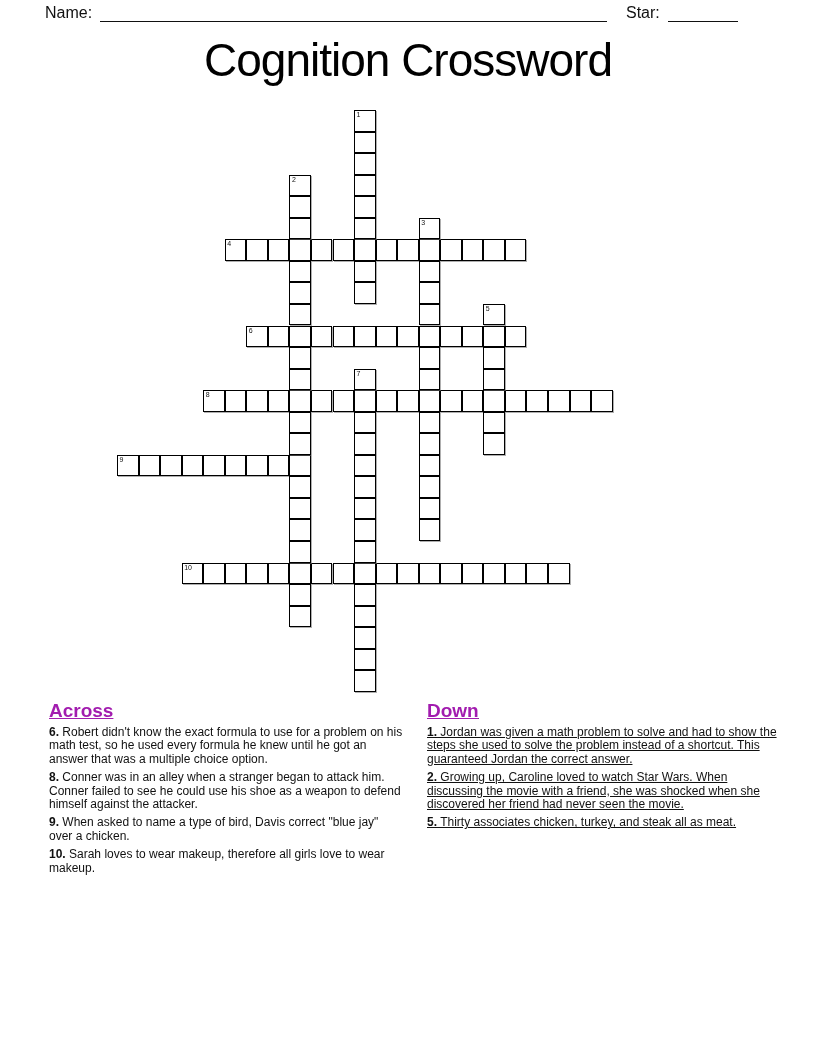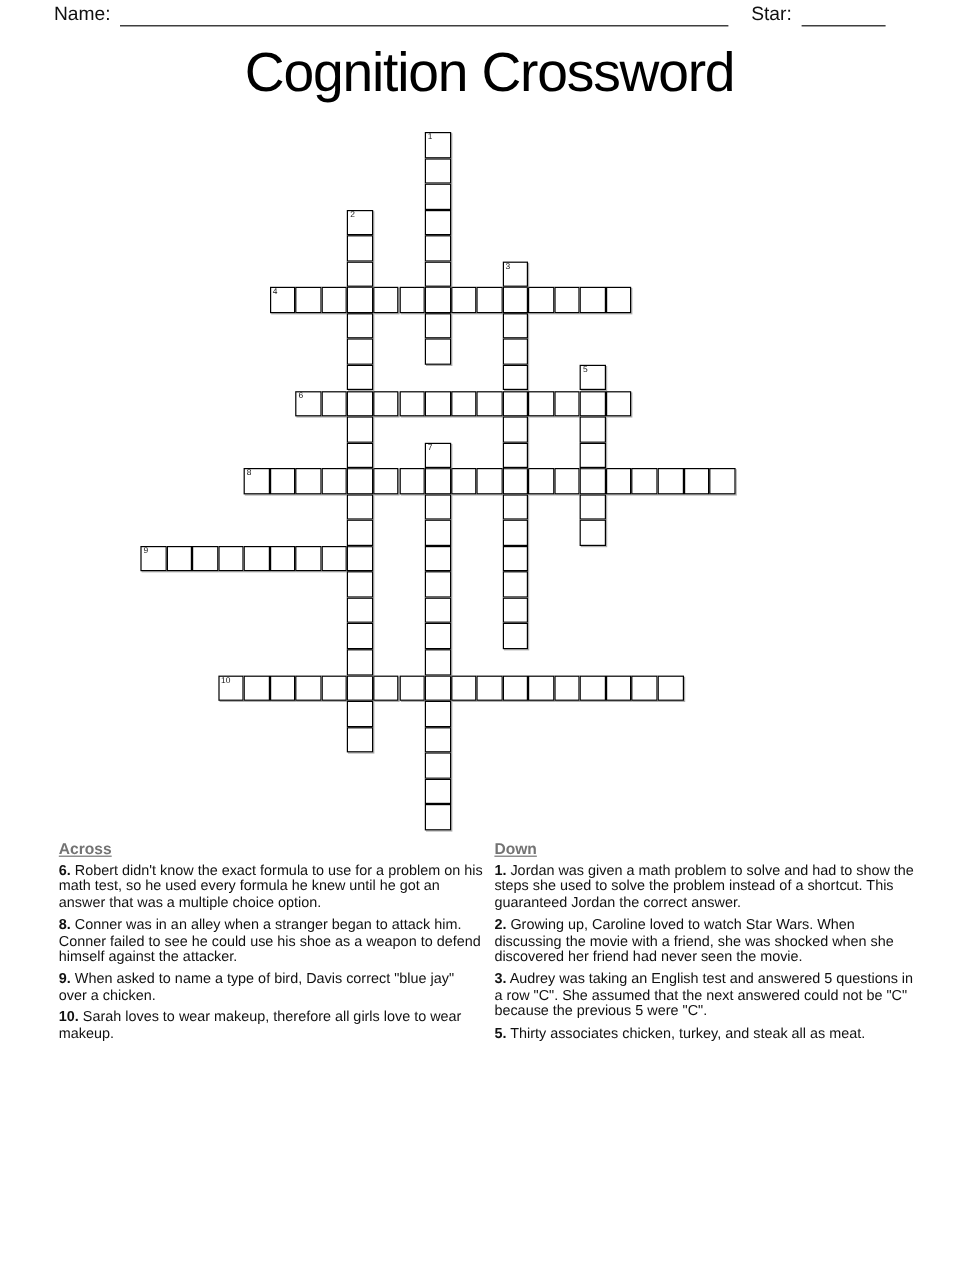--- a/index.html
+++ b/index.html
@@ -26,24 +26,24 @@
     background:#fff;border:1px solid #000;
     box-shadow:1px 1px 0 rgba(110,110,110,0.55);
   }
   .num{
     position:absolute;top:0px;left:1.5px;font-size:7px;line-height:8px;
     color:#111;font-weight:400;
   }
   
   .clue-col{position:absolute;top:700px;width:356px;}
   #across-col{left:49px;}
-  #down-col{left:412px;}
+  #down-col{left:427px;text-decoration:underline;}
   .clue-heading{
-    font-size:13px;font-weight:700;text-decoration:underline;
-    margin:0 0 4px 0;color:#737373;
+    font-size:19px;font-weight:700;text-decoration:underline;
+    margin:0 0 4px 0;color:#a21caf;
   }
   .clue{font-size:12px;line-height:13.4px;margin:0 0 5px 0;color:#111;}
   .clue b{font-weight:700;}
 </style>
 </head>
 <body>
 
 <span class="hdr-label" id="name-label">Name:</span>
 <span class="fill-line" id="name-line"></span>
 <span class="hdr-label" id="date-label">Star:</span>
@@ -208,16 +208,15 @@
       <p class="clue"><b>8.</b><span> Conner was in an alley when a stranger began to attack him. Conner failed to see he could use his shoe as a weapon to defend himself against the attacker.</span></p>
       <p class="clue"><b>9.</b><span> When asked to name a type of bird, Davis correct "blue jay" over a chicken.</span></p>
       <p class="clue"><b>10.</b><span> Sarah loves to wear makeup, therefore all girls love to wear makeup.</span></p>
     </div>
 </div>
 <div class="clue-col" id="down-col">
   <h3 class="clue-heading">Down</h3>
   <div id="down-list">
       <p class="clue"><b>1.</b><span> Jordan was given a math problem to solve and had to show the steps she used to solve the problem instead of a shortcut. This guaranteed Jordan the correct answer.</span></p>
       <p class="clue"><b>2.</b><span> Growing up, Caroline loved to watch Star Wars. When discussing the movie with a friend, she was shocked when she discovered her friend had never seen the movie.</span></p>
-      <p class="clue"><b>3.</b><span> Audrey was taking an English test and answered 5 questions in a row "C". She assumed that the next answered could not be "C" because the previous 5 were "C".</span></p>
       <p class="clue"><b>5.</b><span> Thirty associates chicken, turkey, and steak all as meat.</span></p>
     </div>
 </div>
 
 </body></html>

